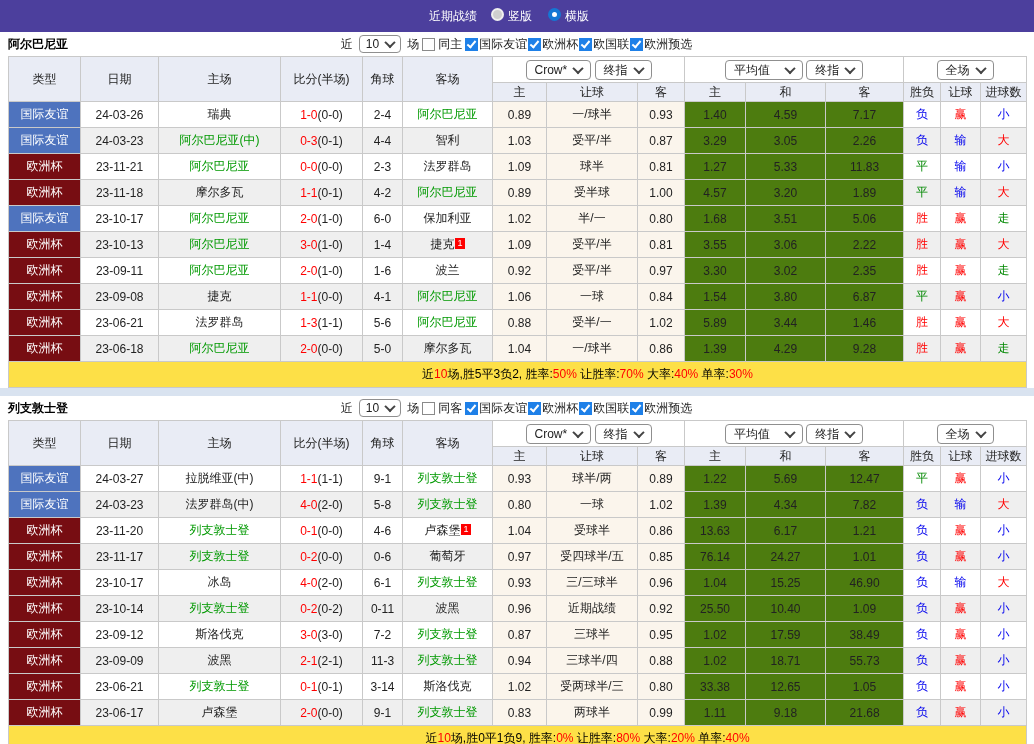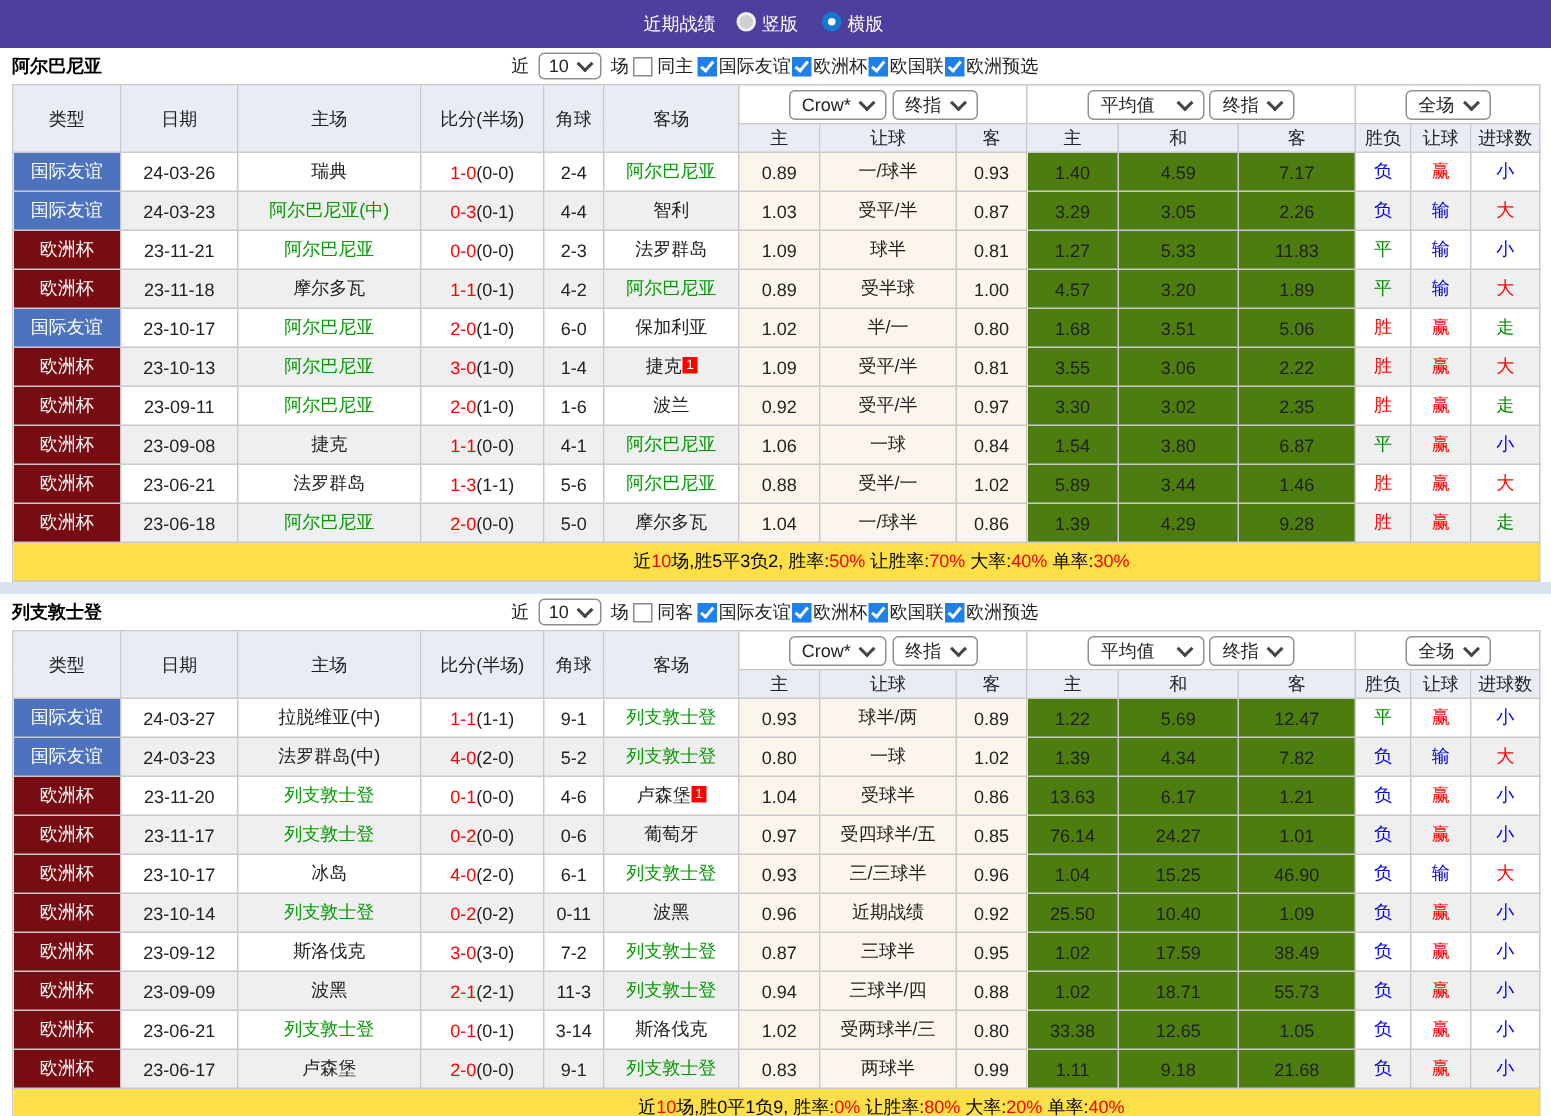--- a/index.html
+++ b/index.html
@@ -495,21 +495,21 @@
             <td class="colorize c-green">平</td>
             <td class="colorize c-red">赢</td>
             <td class="colorize c-blue">小</td>
           </tr>
 
           <tr>
             <td class="colorize type-blue">国际友谊</td>
             <td>24-03-23</td>
             <td class="teamcell">法罗群岛(中)</td>
             <td><span class="ft">4-0</span><span>(2-0)</span></td>
-            <td>5-2</td>
+            <td>5-8</td>
             <td class="teamcell green"><span>列支敦士登</span></td>
             <td class="cream">0.80</td>
             <td class="cream">一球</td>
             <td class="cream">1.02</td>
             <td class="lblue">1.39</td>
             <td class="lblue">4.34</td>
             <td class="lblue">7.82</td>
             <td class="colorize c-blue">负</td>
             <td class="colorize c-blue">输</td>
             <td class="colorize c-red">大</td>

